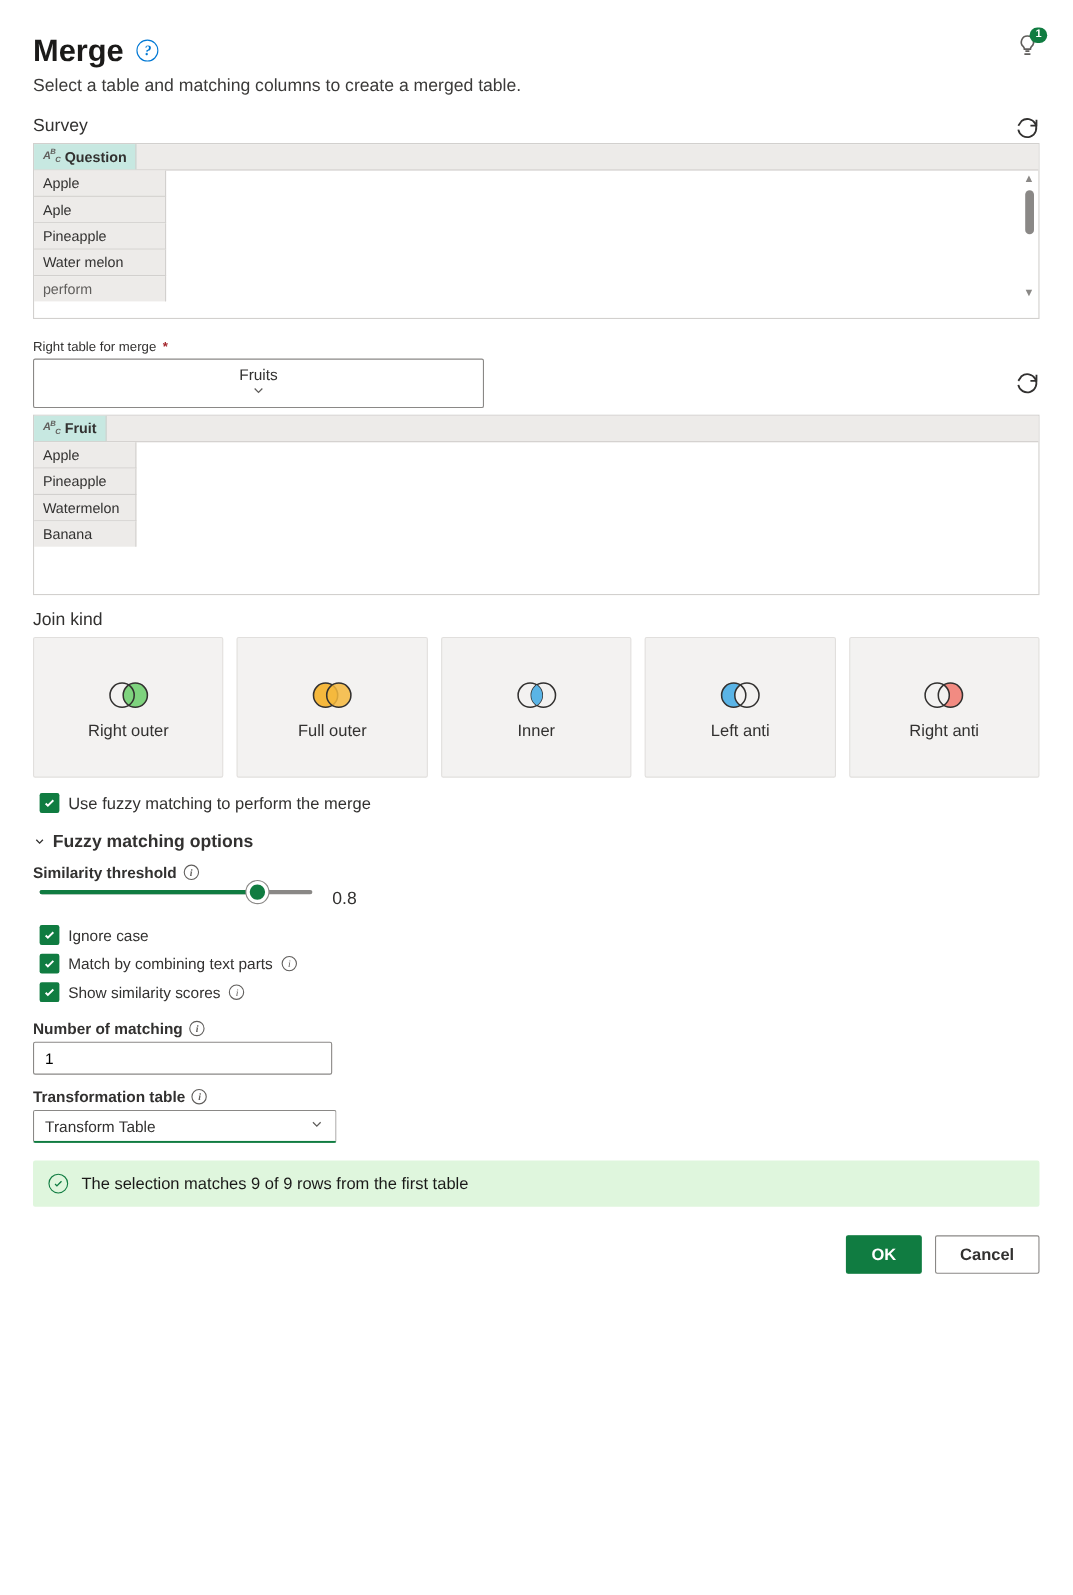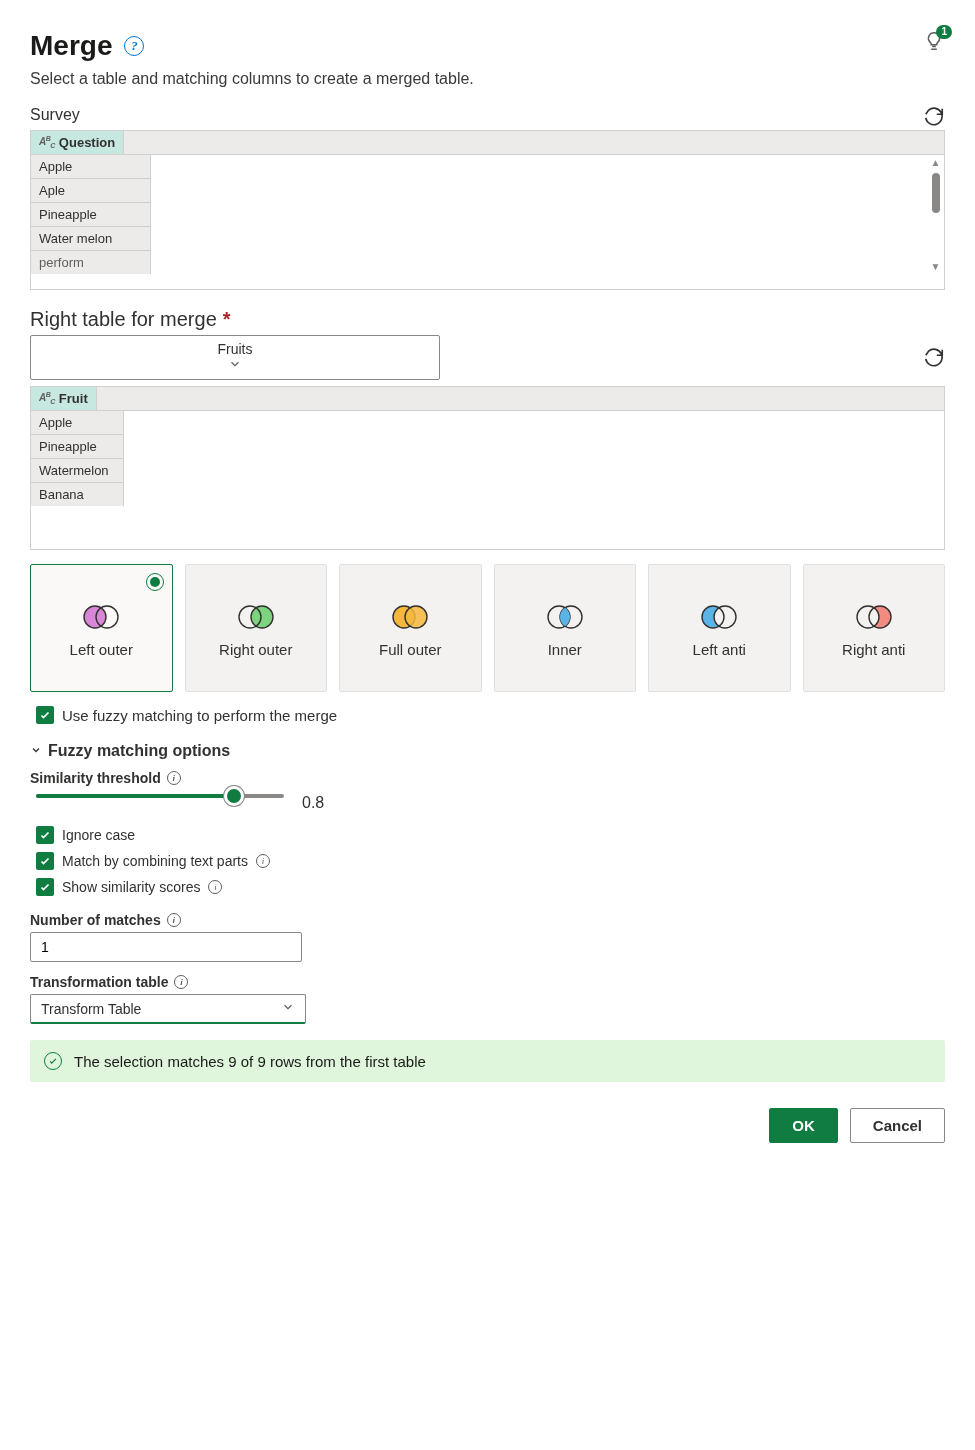--- a/index.html
+++ b/index.html
@@ -203,21 +203,21 @@
     <div class="table-row first-col-width truncate-row" style="border-bottom:none;">perform</div>
     <div class="scroll-affordance">
       <span class="scroll-arrow">▲</span>
       <span class="scroll-thumb"></span>
       <span class="scroll-arrow">▼</span>
     </div>
   </div>
 </div>
 
 
-<div class="field-label field-label-nb" style="font-size:20px;font-weight:400;">
+<div class="field-label field-label-nb" style="font-size:12px;font-weight:400;">
   <span>Right table for merge</span>
   <span class="req-star">*</span>
 </div>
 <div class="row-with-refresh" style="margin-bottom:6px;">
   <div class="dropdown grow" style="max-width:410px;flex-direction:column;">
     <span>Fruits</span>
     <span class="chev">
       <svg width="14" height="14" viewBox="0 0 24 24" fill="none" stroke="currentColor" stroke-width="2">
           <path d="M6 9l6 6 6-6"></path>
         </svg>
@@ -240,29 +240,22 @@
   <div class="table-body">
     <div class="table-row fruit-col-width">Apple</div>
     <div class="table-row fruit-col-width">Pineapple</div>
     <div class="table-row fruit-col-width">Watermelon</div>
     <div class="table-row fruit-col-width" style="border-bottom:none;">Banana</div>
   </div>
 </div>
 
 
 <div class="join-section">
+  <span class="section-label">Join kind</span>
   <div class="join-kind-box">
-    <div class="join-card selected">
-      <span class="radio-dot"></span>
-      <svg class="venn" viewBox="0 0 44 28">
-        <circle cx="16" cy="14" r="11" fill="#d986d9" stroke="#323130" stroke-width="1.4"></circle>
-        <circle cx="28" cy="14" r="11" fill="none" stroke="#323130" stroke-width="1.4"></circle>
-      </svg>
-      <span class="join-label">Left outer</span>
-    </div>
     <div class="join-card">
       <svg class="venn" viewBox="0 0 44 28">
         <circle cx="28" cy="14" r="11" fill="#7ed37e" stroke="#323130" stroke-width="1.4"></circle>
         <circle cx="16" cy="14" r="11" fill="none" stroke="#323130" stroke-width="1.4"></circle>
       </svg>
       <span class="join-label">Right outer</span>
     </div>
     <div class="join-card">
       <svg class="venn" viewBox="0 0 44 28">
         <circle cx="16" cy="14" r="11" fill="#f5b83d" stroke="#323130" stroke-width="1.4"></circle>
@@ -370,21 +363,21 @@
       <svg viewBox="0 0 24 24" fill="none" stroke="#fff" stroke-width="3.5">
         <path d="M5 13l4 4L19 7"></path>
       </svg>
     </span>
   <span class="cb-label small">Show similarity scores</span>
   <span class="info-icon">i</span>
 </div>
 
 
 <div class="field-label">
-  <span>Number of matches</span>
+  <span>Number of matching</span>
   <span class="info-icon">i</span>
 </div>
 <input class="text-input" type="text" value="1" style="">
 
 
 <div class="field-label">
   <span>Transformation table</span>
   <span class="info-icon">i</span>
 </div>
 <div class="dropdown small">

